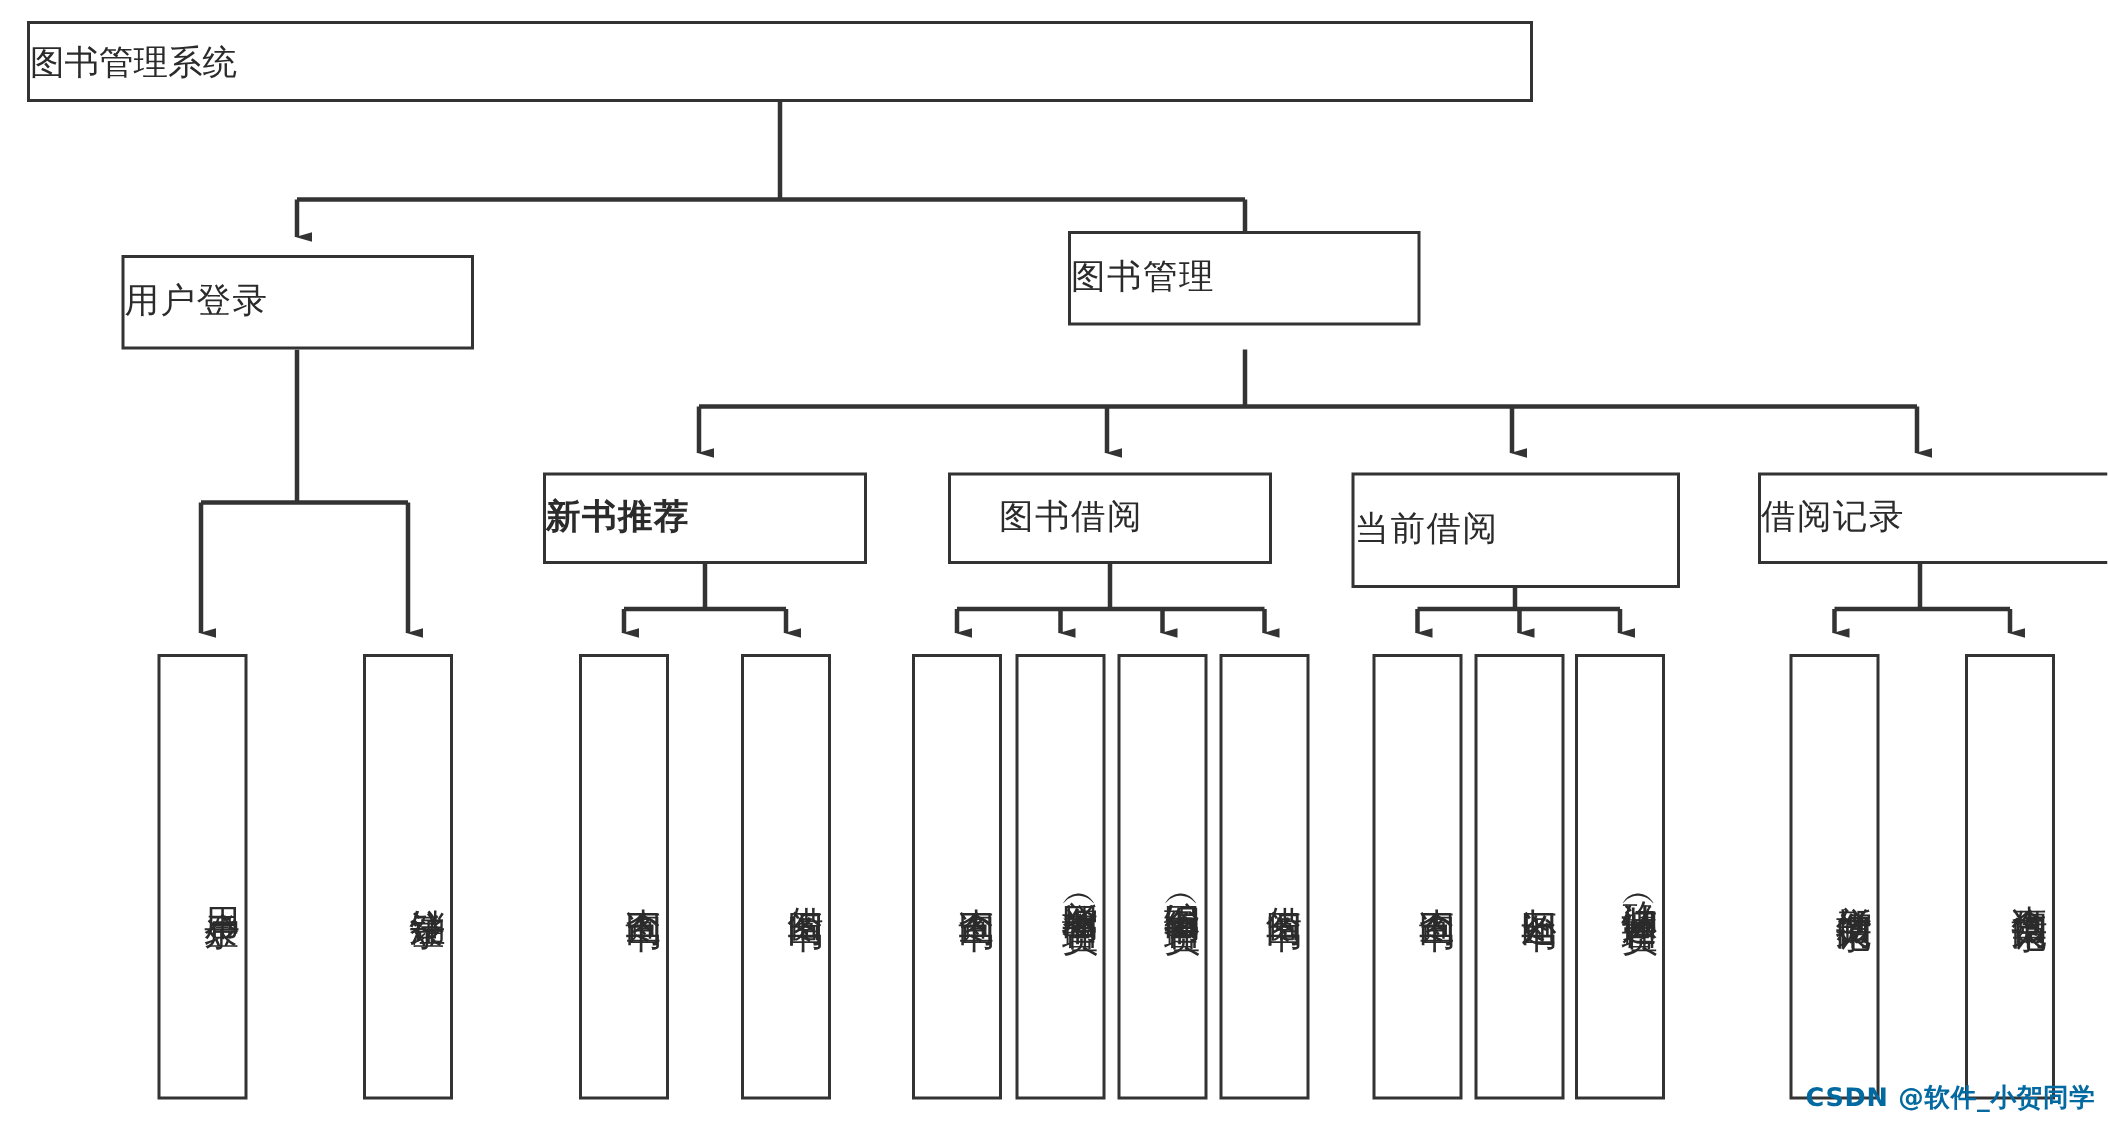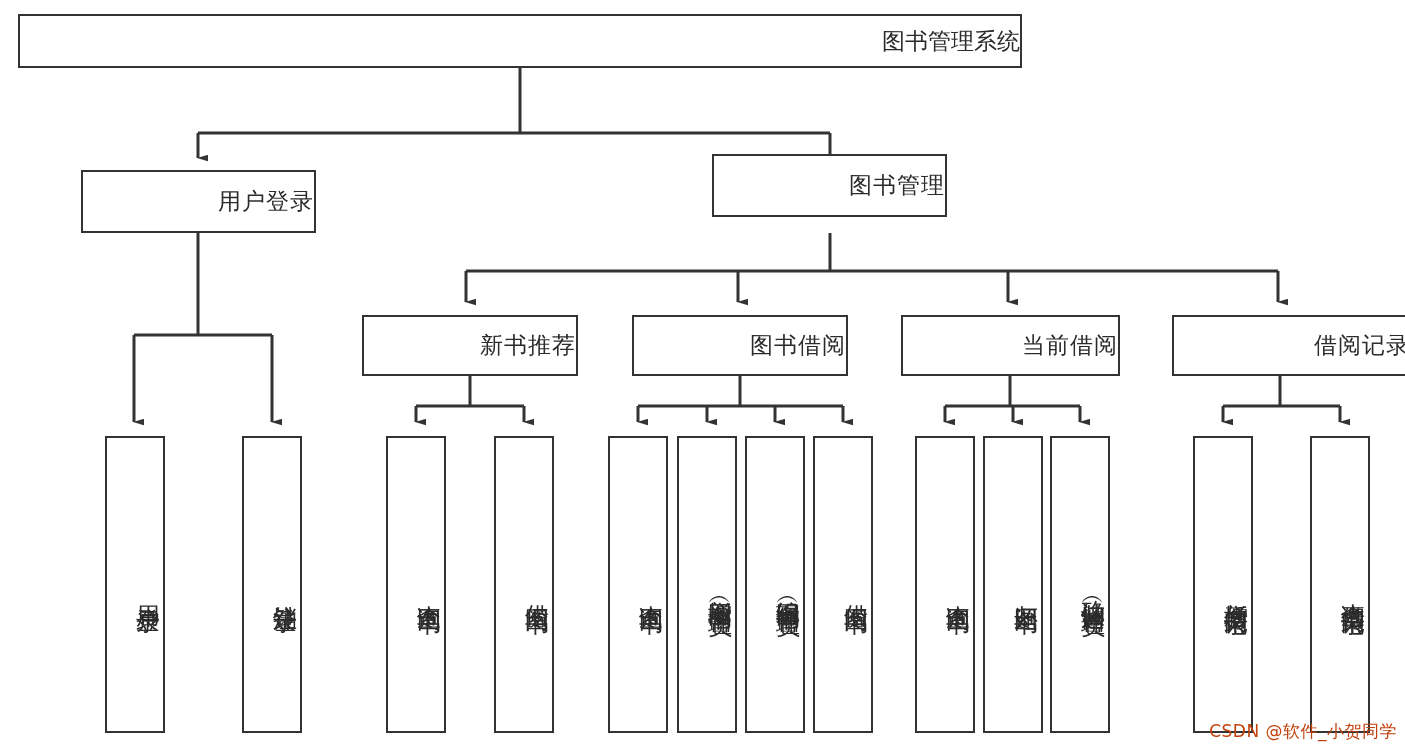--- a/index.html
+++ b/index.html
@@ -23,21 +23,21 @@
     height: 747px;
     pointer-events: none;
   }
   .node {
     position: absolute;
     box-sizing: border-box;
     border: 2px solid #333333;
     background: #ffffff;
     display: flex;
     align-items: center;
-    justify-content: flex-end;
+    justify-content: flex-start;
     color: #2b2b2b;
   }
   .node-h {
     font-size: 23px;
     letter-spacing: 1px;
     line-height: 1.2;
   }
   .node-root {
     font-size: 23px;
   }
@@ -55,23 +55,24 @@
     writing-mode: vertical-rl;
     text-orientation: upright;
     display: block;
     text-align: left;
   }
   .watermark {
     position: absolute;
     right: 8px;
     bottom: 4px;
     font-size: 17px;
-    color: #c2410c;
+    color: #0369a1;
     letter-spacing: 0.5px;
     white-space: nowrap;
+    font-weight: bold;
   }
 </style>
 </head>
 <body>
 
 <div id="canvas">
 
   <svg id="connectors" viewBox="0 0 1405 747" xmlns="http://www.w3.org/2000/svg">
     <defs>
       <marker id="arrow" markerWidth="10" markerHeight="12" refX="3.2" refY="10" orient="auto" markerUnits="userSpaceOnUse">
@@ -124,27 +125,27 @@
     <span>图书管理系统</span>
   </div>
 
   <div class="node node-h" style="left:81px; top:170px; width:235px; height:63px;">
     <span>用户登录</span>
   </div>
   <div class="node node-h" style="left:712px; top:154px; width:235px; height:63px;">
     <span>图书管理</span>
   </div>
 
-  <div class="node node-h" style="left:362px; top:315px; width:216px; height:61px;">
+  <div class="node node-h" style="left:362px; top:315px; width:216px; height:61px;font-weight:bold;">
     <span>新书推荐</span>
   </div>
   <div class="node node-h" style="left:632px; top:315px; width:216px; height:61px;padding-left:32px;">
     <span>图书借阅</span>
   </div>
-  <div class="node node-h" style="left:901px; top:315px; width:219px; height:61px;">
+  <div class="node node-h" style="left:901px; top:315px; width:219px; height:77px;">
     <span>当前借阅</span>
   </div>
   <div class="node node-h" style="left:1172px; top:315px; width:240px; height:61px;">
     <span>借阅记录</span>
   </div>
 
   <div class="node node-v" style="left:105px; top:436px; width:60px; height:297px;">
     <span class="vtext">用户登录</span>
   </div>
   <div class="node node-v" style="left:242px; top:436px; width:60px; height:297px;">

